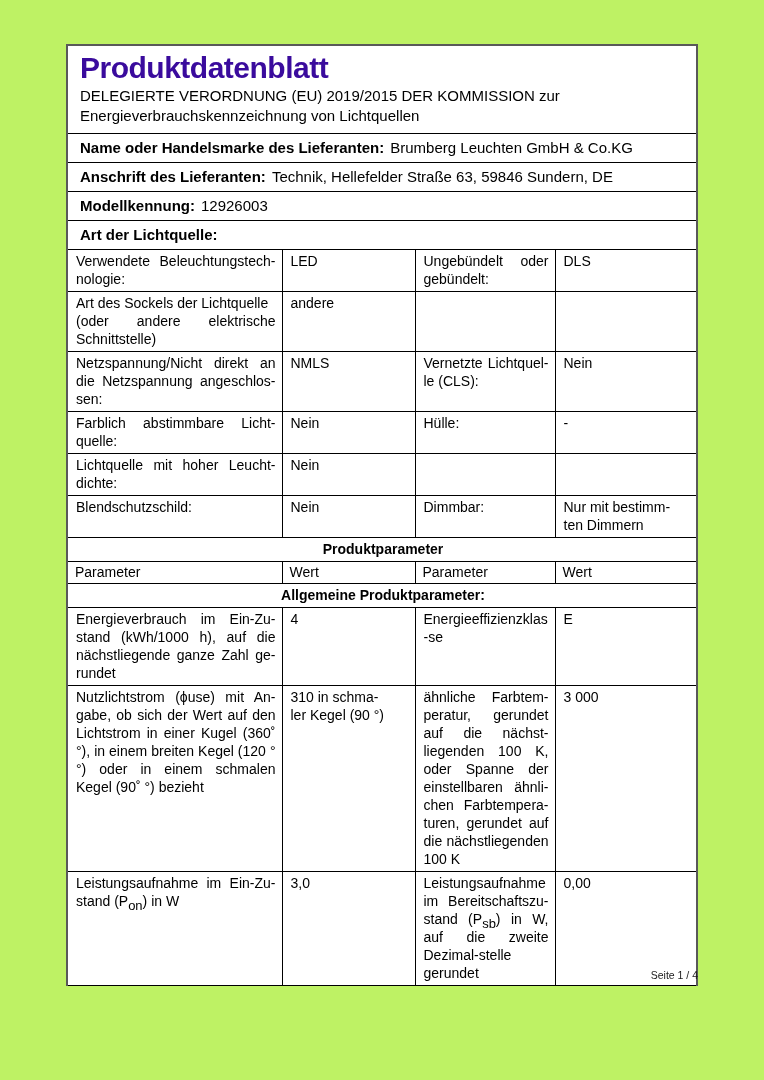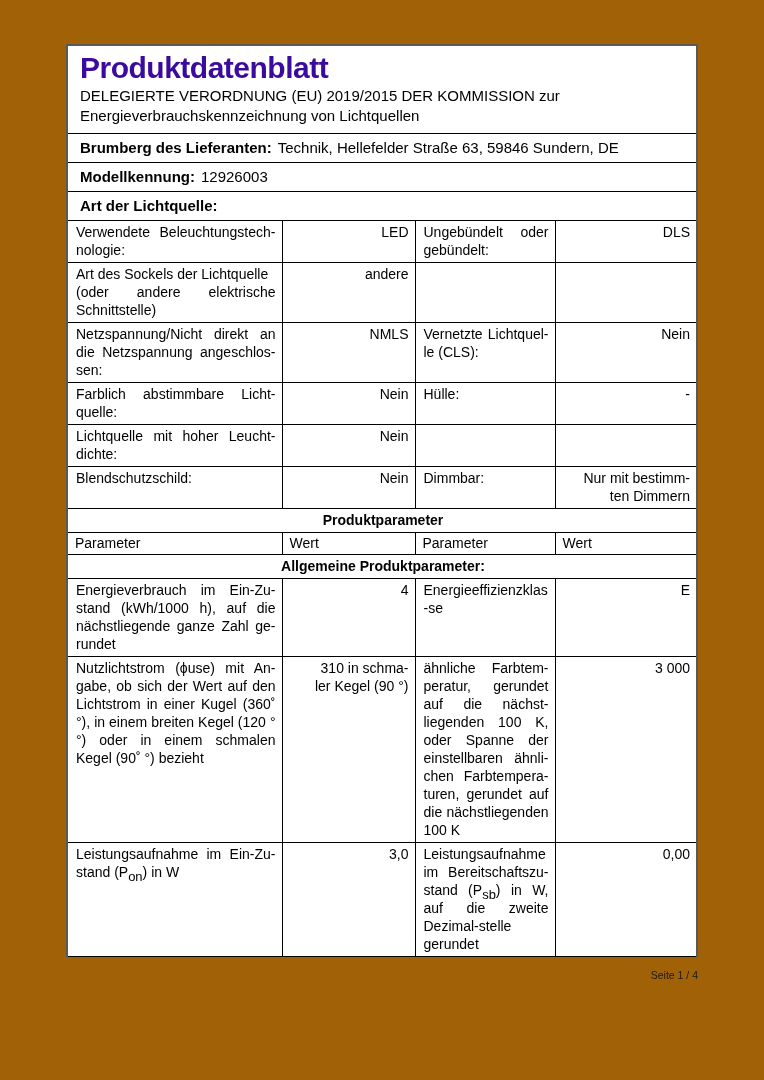--- a/index.html
+++ b/index.html
@@ -1,17 +1,17 @@
 <!DOCTYPE html>
 <html lang="de"><head>
 <meta charset="utf-8">
 <style>
   html,body { margin:0; padding:0; background:#ffffff; }
   body { font-family: "Liberation Sans", "DejaVu Sans", sans-serif; color:#000; }
-  .page { position:relative; width:764px; height:1080px; background:#a16207; overflow:hidden; }
+  .page { position:relative; width:764px; height:1080px; background:#bef264; overflow:hidden; }
 
   .frame {
     position:absolute; left:66px; top:44px; width:632px;
     box-sizing:border-box;
     border:2px solid #595959; border-bottom:none;
     max-height:964px; overflow:hidden;
     background:#fff;
   }
 
   .head { padding:6px 12px 7px 12px; border-bottom:1px solid #000; }
@@ -30,21 +30,21 @@
     border:1px solid #000; vertical-align:top;
     padding:2px 6px 3px 8px; line-height:18px;
     white-space:pre-line; word-wrap:break-word;
   }
   table.grid tr:first-child td { border-top:none; }
   table.grid td:first-child { border-left:none; }
   table.grid td:last-child { border-right:none; }
   table.grid tr.cut td { border-bottom:none; }
 
   td.param { text-align:justify; }
-  td.val   { text-align:right; padding-left:4px; padding-right:4px; }
+  td.val   { text-align:left; padding-left:4px; padding-right:4px; }
   td.sect  { text-align:center; font-weight:bold; padding:2px 4px; }
   tr.colhdr td { padding:1px 6px 2px 7px;margin-left:16px; }
 
   sub { font-size:13px; line-height:0; }
 
   .clip { max-height:41px; overflow:hidden; }
 
   .footer {
     position:absolute; top:969px; right:66px;
     font-size:10.5px; color:#1a1a1a;
@@ -54,23 +54,26 @@
 <body>
 
 <div class="page">
   <div class="frame">
 
     <div class="head">
       <h1>Produktdatenblatt</h1>
       <div class="sub">DELEGIERTE VERORDNUNG (EU) 2019/2015 DER KOMMISSION zur Energieverbrauchskennzeichnung von Lichtquellen</div>
     </div>
 
+    <div class="kv">
+      <b>Name oder Handelsmarke des Lieferanten:</b><span class="v">Brumberg Leuchten GmbH &amp; Co.KG</span>
+    </div>
 
     <div class="kv">
-      <b>Brumberg des Lieferanten:</b><span class="v">Technik, Hellefelder Straße 63, 59846 Sundern, DE</span>
+      <b>Anschrift des Lieferanten:</b><span class="v">Technik, Hellefelder Straße 63, 59846 Sundern, DE</span>
     </div>
 
     <div class="kv">
       <b>Modellkennung:</b><span class="v">12926003</span>
     </div>
 
     <div class="kv">
       <b>Art der Lichtquelle:</b>
     </div>
 

